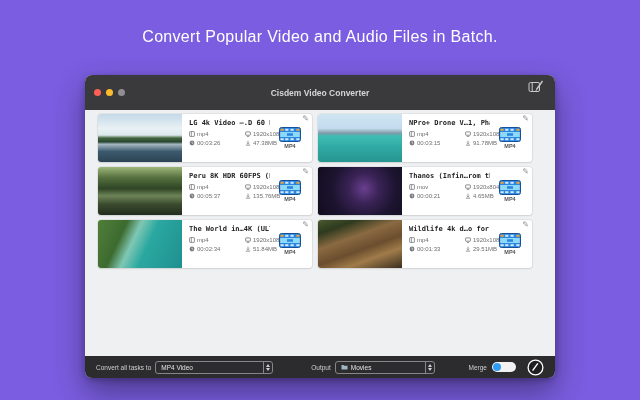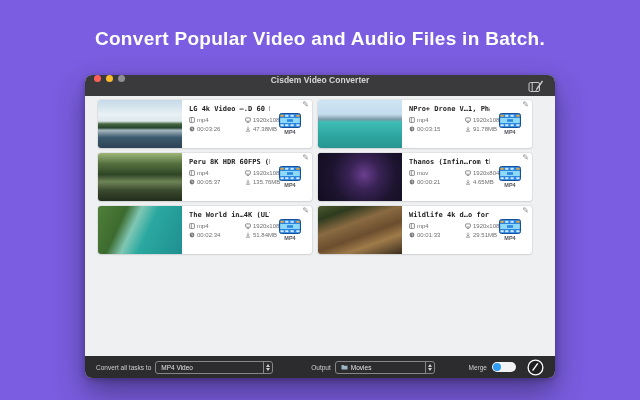--- a/index.html
+++ b/index.html
@@ -7,34 +7,34 @@
   body {
     font-family:"Liberation Sans", sans-serif;
     background:#7a5de0;
     position:relative;
   }
   .stage { position:absolute; inset:0; }
 
   .headline {
     position:absolute; top:28px; left:0; width:100%;
     text-align:center; color:#ffffff;
-    font-size:19px; font-weight:700; letter-spacing:.3px;
+    font-size:16px; font-weight:400; letter-spacing:.3px;
   }
 
   
   .window {
     position:absolute; left:85px; top:75px; width:470px; height:303px;
     border-radius:7px; overflow:hidden;
     box-shadow:0 14px 30px rgba(0,0,0,.38), 0 2px 6px rgba(0,0,0,.25);
     display:flex; flex-direction:column;
     background:#eef0f1;
   }
   .titlebar {
-    height:21px; background:#3a3a3c; flex:0 0 auto;
-    display:flex; align-items:flex-start; position:relative;
+    height:35px; background:#3a3a3c; flex:0 0 auto;
+    display:flex; align-items:center; position:relative;
   }
   .traffic { display:flex; gap:5px; margin-left:9px; }
   .light { width:7px; height:7px; border-radius:50%; }
   .light.red { background:#ff5f57; }
   .light.yellow { background:#fdbc2e; }
   .light.gray { background:#8f8f93; }
   .win-title {
     position:absolute; left:0; right:0; text-align:center;
     color:#d6d6d8; font-size:8.5px; font-weight:bold; pointer-events:none;
   }

